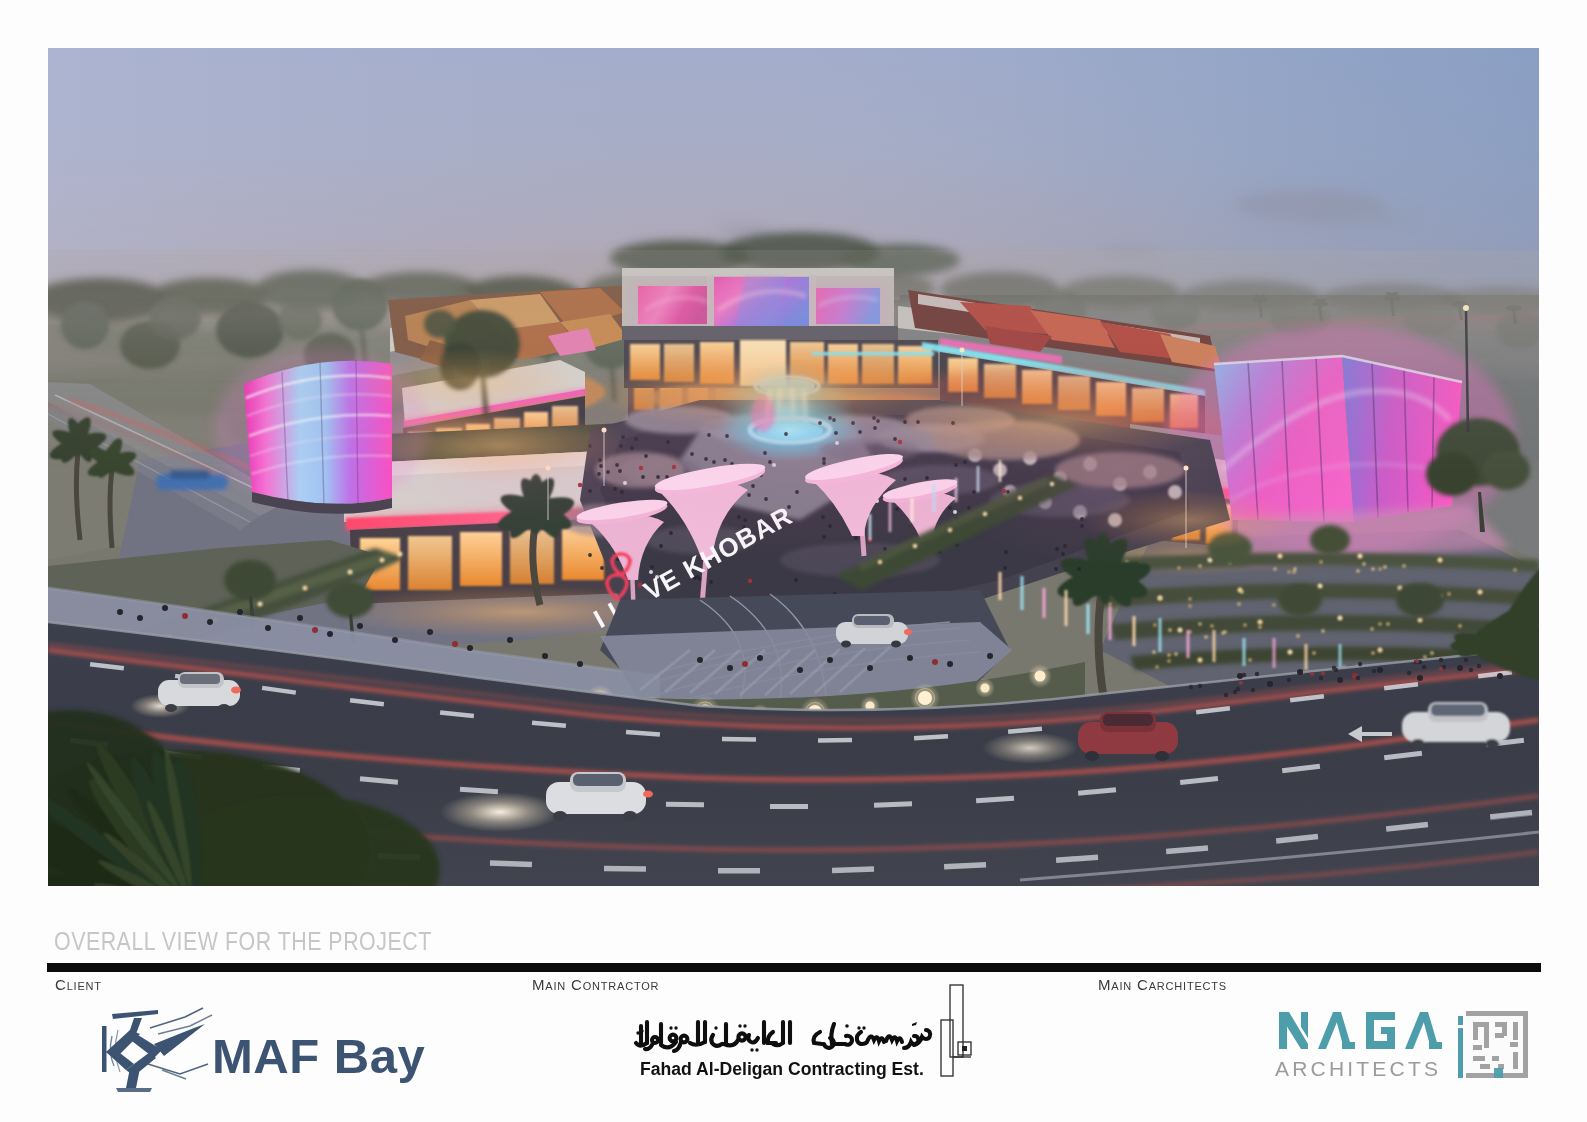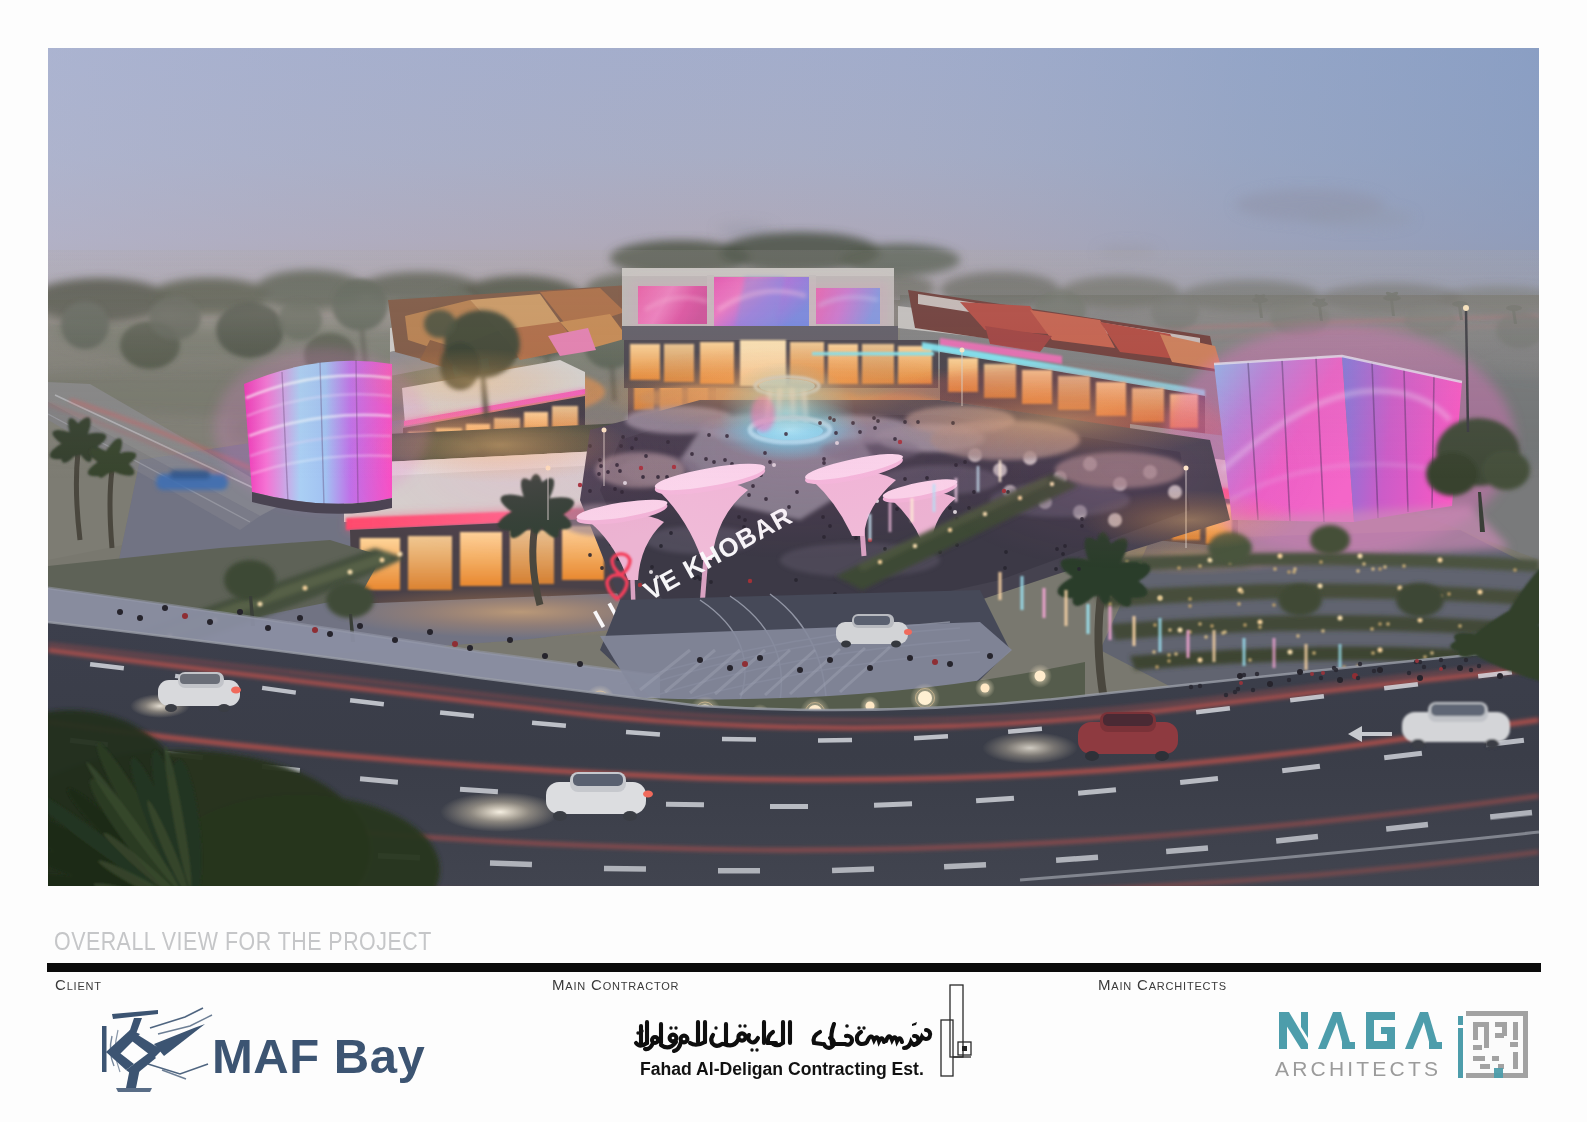--- a/index.html
+++ b/index.html
@@ -1278,21 +1278,21 @@
 
 </svg>
 </div>
 
 <div id="title">OVERALL VIEW FOR THE PROJECT</div>
 
 <div id="rule"></div>
 
 <div class="lbl" style="left:55px;top:976px;">C<span class="sm">LIENT</span></div>
 
-<div class="lbl" style="left:552px;top:976px;">M<span class="sm">AIN</span> C<span class="sm">ONTRACTOR</span></div>
+<div class="lbl" style="left:532px;top:976px;">M<span class="sm">AIN</span> C<span class="sm">ONTRACTOR</span></div>
 
 <div class="lbl" style="left:1098px;top:976px;">M<span class="sm">AIN</span> C<span class="sm">ARCHITECTS</span></div>
 
 <svg id="maflogo" style="position:absolute;left:90px;top:1000px;" width="400" height="100" viewBox="0 0 400 100">
 <g stroke="#3c5472" fill="none">
 
 <path d="M60,28 L95,17 L113,8" stroke-width="1.6" opacity="0.9"></path>
 <path d="M68,34 L100,26 L122,15" stroke-width="1.4" opacity="0.75"></path>
 <path d="M58,64 L90,74 L118,64" stroke-width="1.6" opacity="0.9"></path>
 <path d="M72,70 L96,79" stroke-width="1.4" opacity="0.75"></path>

